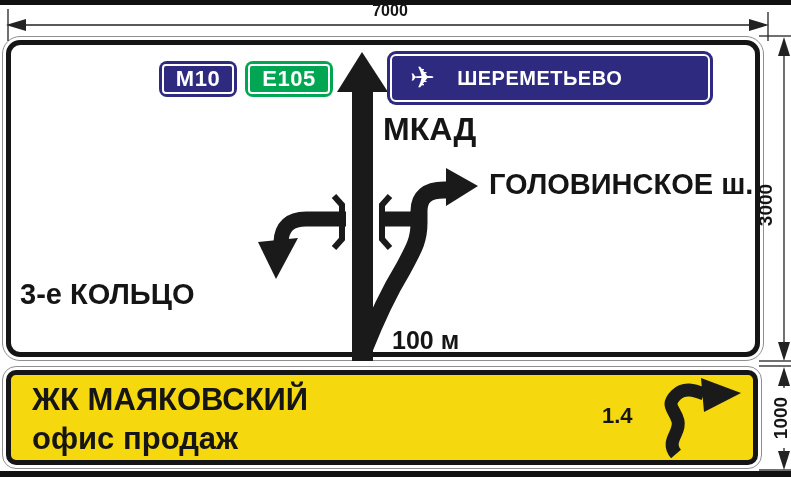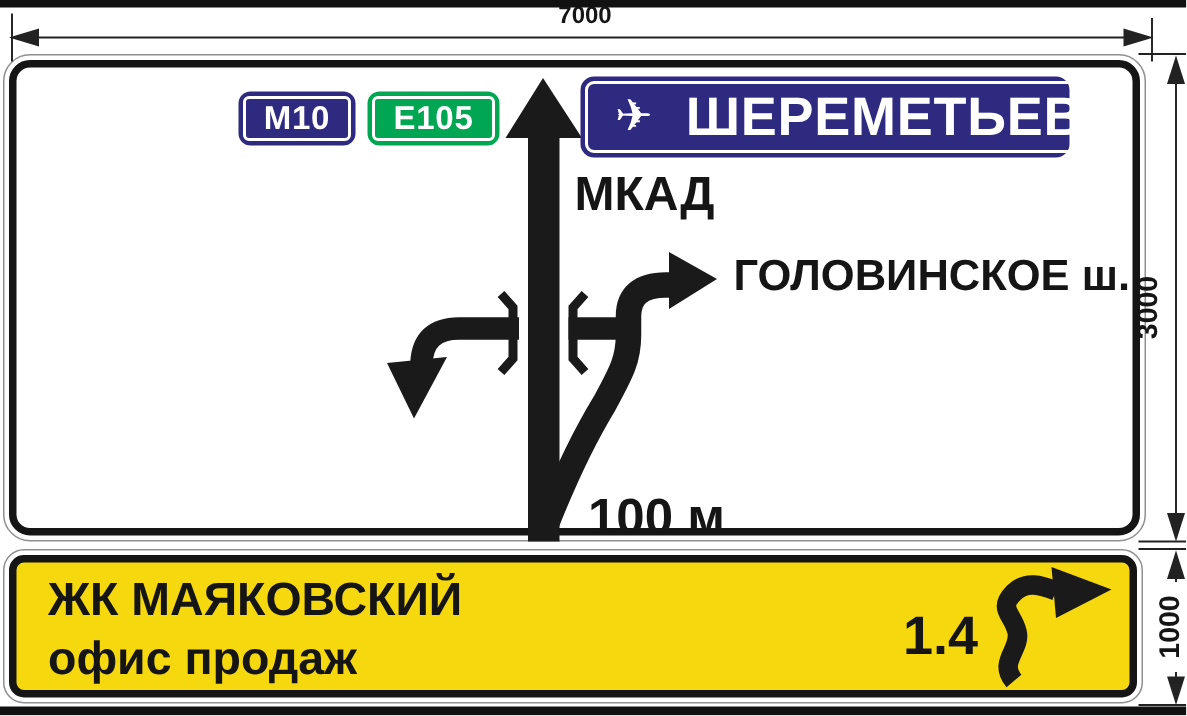--- a/index.html
+++ b/index.html
@@ -22,31 +22,31 @@
   
   .badge{position:absolute;border-radius:8px;padding:3px;display:flex;}
   .badge-inner{flex:1;border:2px solid #fff;border-radius:4px;display:flex;align-items:center;justify-content:center;
     color:#fff;font-weight:bold;font-size:22px;letter-spacing:0.5px;}
   #badge-m10{left:159px;top:61px;width:72px;height:30px;background:var(--badge-blue,#2e2a80);}
   #badge-e105{left:245px;top:61px;width:82px;height:30px;background:var(--badge-green,#00a651);align-items:flex-end;}
   #airport-panel{position:absolute;left:387px;top:51px;width:320px;height:48px;background:var(--panel-blue,#2e2a80);
     border-radius:9px;padding:3px;display:flex;}
   #airport-panel .panel-inner{flex:1;border:2px solid #fff;border-radius:6px;display:flex;align-items:center;}
   #airport-panel .plane{color:#fff;font-size:30px;line-height:1;margin-left:18px;font-family:"DejaVu Sans",sans-serif;}
-  #airport-panel .panel-label{color:#fff;font-weight:bold;font-size:36px;margin-left:22px;letter-spacing:0.5px;}
+  #airport-panel .panel-label{color:#fff;font-weight:bold;font-size:20px;margin-left:22px;letter-spacing:0.5px;}
 
   
   .lbl{position:absolute;font-weight:bold;color:#151515;white-space:nowrap;}
   #lbl-mkad{left:383px;top:111px;font-size:32px;}
   #lbl-golovinskoe{left:489px;top:168px;font-size:29px;}
   #lbl-leningradsky{left:20px;top:277px;font-size:29px;line-height:35px;}
-  #lbl-100m{left:392px;top:326px;font-size:34px;}
+  #lbl-100m{left:392px;top:326px;font-size:25px;}
   #lbl-zk1{left:32px;top:382px;font-size:31px;}
   #lbl-zk2{left:32px;top:421px;font-size:31px;}
-  #lbl-14{left:602px;top:403px;font-size:36px;}
+  #lbl-14{left:602px;top:403px;font-size:22px;}
 
   
   .dim-lbl{position:absolute;font-weight:bold;color:#151515;text-align:center;font-size:16px;}
   #dim-top-label{left:348px;top:2px;width:84px;}
   #dim-3000-label{left:726px;top:194px;width:80px;height:22px;font-size:19px;transform:rotate(-90deg);}
   #dim-1000-label{left:751px;top:407px;width:60px;height:22px;font-size:19px;transform:rotate(-90deg);background:#fff;}
 
   #overlay-svg{position:absolute;left:0;top:0;pointer-events:none;}
   .ink{fill:var(--ink-black,#1a1a1a);}
   .ink-stroke{stroke:var(--ink-black,#1a1a1a);fill:none;}
@@ -116,20 +116,21 @@
   <div id="airport-panel">
     <div class="panel-inner">
       <span class="plane">✈</span>
       <span class="panel-label">ШЕРЕМЕТЬЕВО</span>
     </div>
   </div>
 
   <div id="lbl-mkad" class="lbl">МКАД</div>
   <div id="lbl-golovinskoe" class="lbl">ГОЛОВИНСКОЕ ш.</div>
   <div id="lbl-leningradsky" class="lbl">
+    <div>3-е КОЛЬЦО</div>
   </div>
   <div id="lbl-100m" class="lbl">100 м</div>
 
   <div id="lbl-zk2" class="lbl">офис продаж</div>
   <div id="lbl-zk1" class="lbl">ЖК МАЯКОВСКИЙ</div>
   <div id="lbl-14" class="lbl">1.4</div>
 
   <div id="dim-top-label" class="dim-lbl">7000</div>
   <div id="dim-3000-label" class="dim-lbl">3000</div>
   <div id="dim-1000-label" class="dim-lbl">1000</div>

